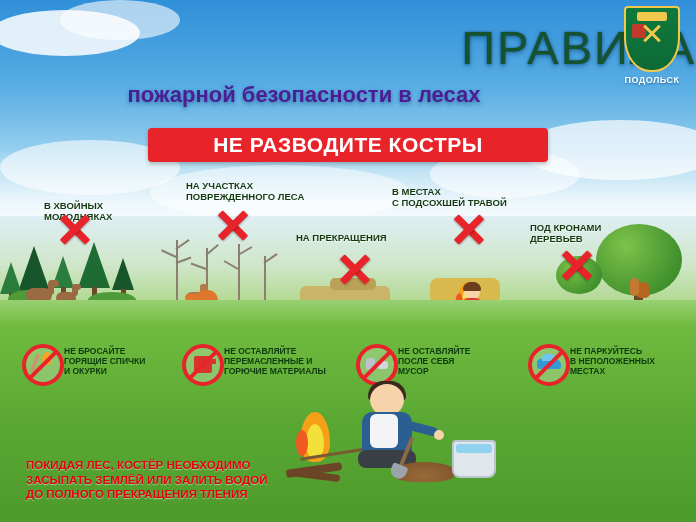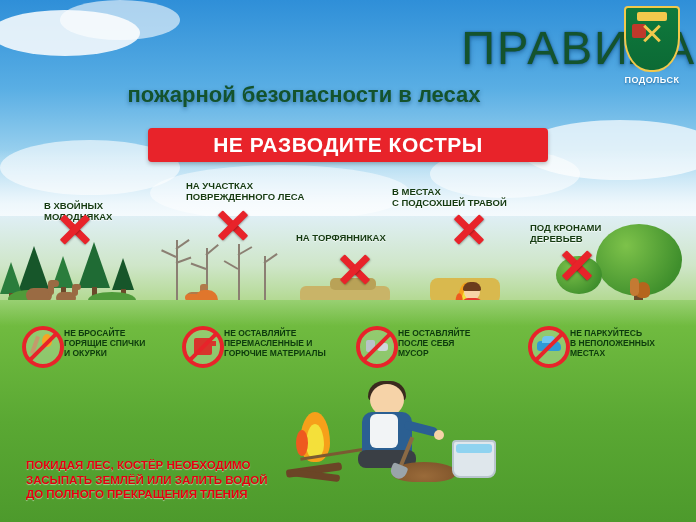--- a/index.html
+++ b/index.html
@@ -29,21 +29,21 @@
   }
 
   
   .title{
     position:absolute;top:20px;left:0;width:696px;text-align:right;
     font-size:47px;font-weight:normal;letter-spacing:2px;color:#14532d;
     text-shadow:0 2px 5px rgba(0,60,110,.55), 0 0 2px rgba(0,40,80,.6);
   }
   .subtitle{
     position:absolute;top:82px;left:0;width:608px;text-align:center;
-    font-size:22px;font-weight:bold;color:#14532d;
+    font-size:22px;font-weight:bold;color:#4c1d95;
     text-shadow:0 2px 4px rgba(0,60,110,.5);
   }
   .redbanner{
     position:absolute;top:128px;left:148px;width:400px;height:34px;
     background:#e8232a;border-radius:4px;
     box-shadow:0 2px 4px rgba(0,0,0,.25);
   }
   .redbanner span{
     display:block;line-height:34px;text-align:center;color:#fff;
     font-size:21px;font-weight:bold;letter-spacing:.5px;
@@ -114,21 +114,21 @@
   .xmark:before{transform:rotate(45deg);}
   .xmark:after{transform:rotate(-45deg);}
 
   
   .cap{
     position:absolute;font-size:9.5px;font-weight:bold;color:#143a10;line-height:11px;
     text-shadow:0 1px 1px rgba(255,255,255,.8);
   }
 
   
-  .banrow{position:absolute;left:0;top:322px;width:696px;height:52px;}
+  .banrow{position:absolute;left:0;top:340px;width:696px;height:52px;}
   .ban{position:absolute;}
   .nosign{
     position:absolute;width:34px;height:34px;border:4px solid #e8232a;border-radius:50%;
     background:rgba(255,255,255,.25);
   }
   .nosign .slash{
     position:absolute;left:50%;top:50%;width:38px;height:4px;background:#e8232a;
     margin-left:-19px;margin-top:-2px;transform:rotate(-45deg);
   }
   .icnmatch{position:absolute;left:7px;top:6px;width:4px;height:18px;background:#c49a6c;transform:rotate(20deg);}
@@ -314,21 +314,21 @@
   </div>
 
   <div class="cap" style="left:44px;top:200px;white-space:pre;">В ХВОЙНЫХ
 МОЛОДНЯКАХ</div>
   <div class="xmark" style="left:58px;top:212px;"></div>
 
   <div class="cap" style="left:186px;top:180px;white-space:pre;">НА УЧАСТКАХ
 ПОВРЕЖДЕННОГО ЛЕСА</div>
   <div class="xmark" style="left:216px;top:208px;"></div>
 
-  <div class="cap" style="left:296px;top:232px;white-space:pre;">НА ТОРФЯННИКАХ</div>
+  <div class="cap" style="left:296px;top:232px;white-space:pre;">НА ПРЕКРАЩЕНИЯ</div>
   <div class="xmark" style="left:338px;top:252px;"></div>
 
   <div class="cap" style="left:392px;top:186px;white-space:pre;">В МЕСТАХ
 С ПОДСОХШЕЙ ТРАВОЙ</div>
   <div class="xmark" style="left:452px;top:212px;"></div>
 
   <div class="cap" style="left:530px;top:222px;white-space:pre;">ПОД КРОНАМИ
 ДЕРЕВЬЕВ</div>
   <div class="xmark" style="left:560px;top:248px;"></div>
 

